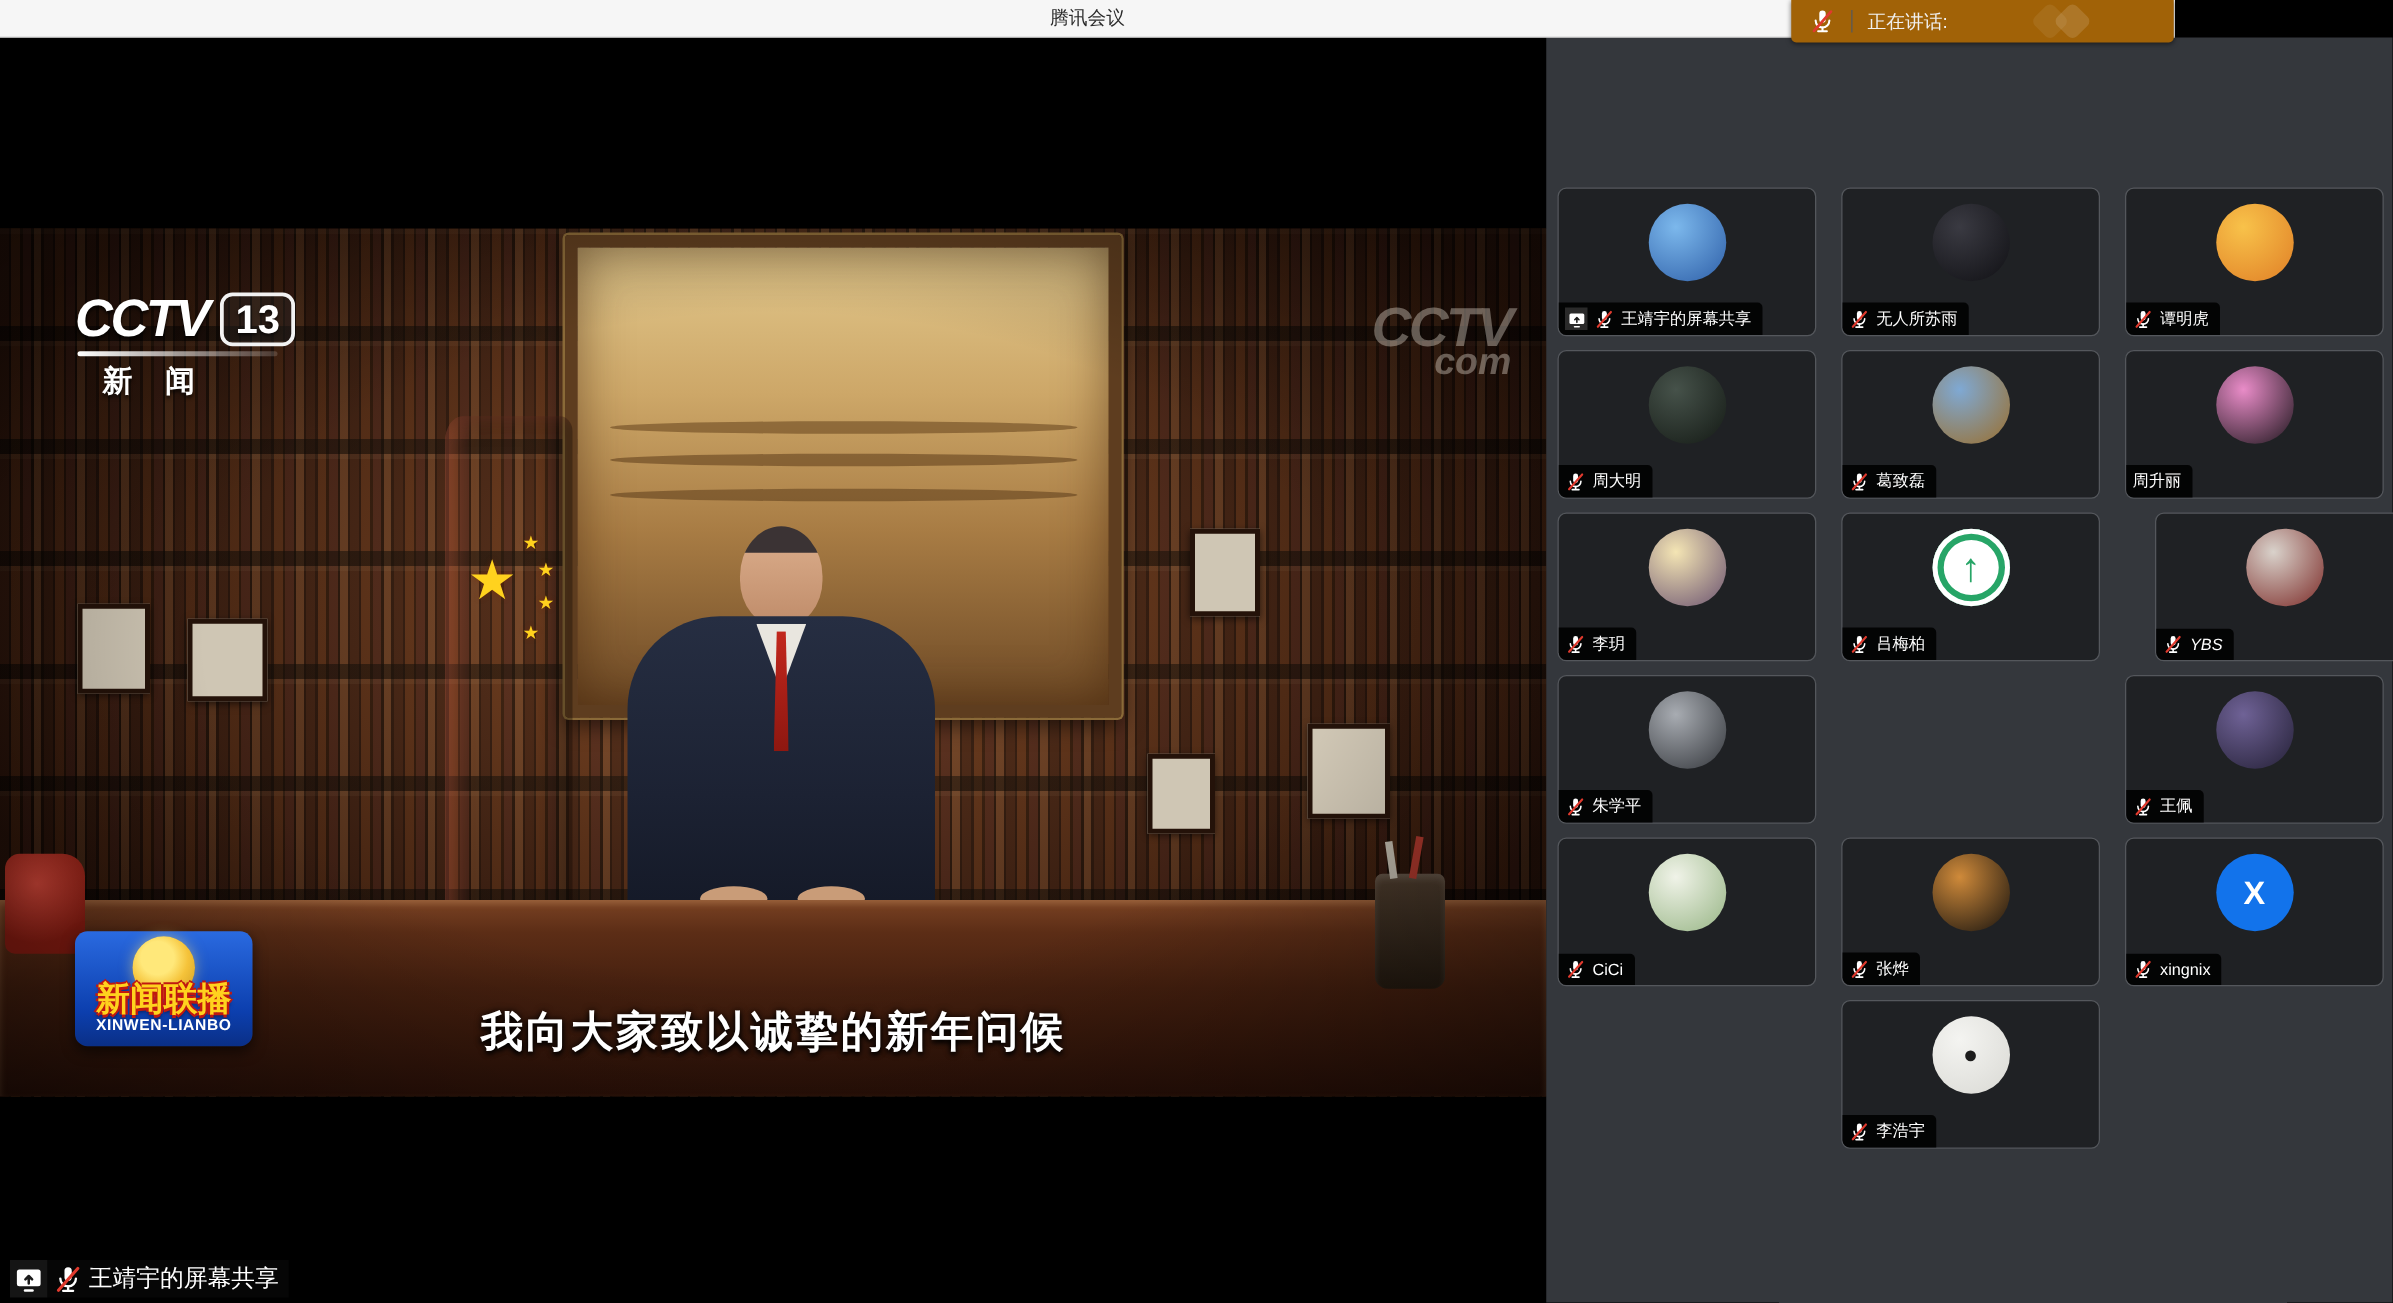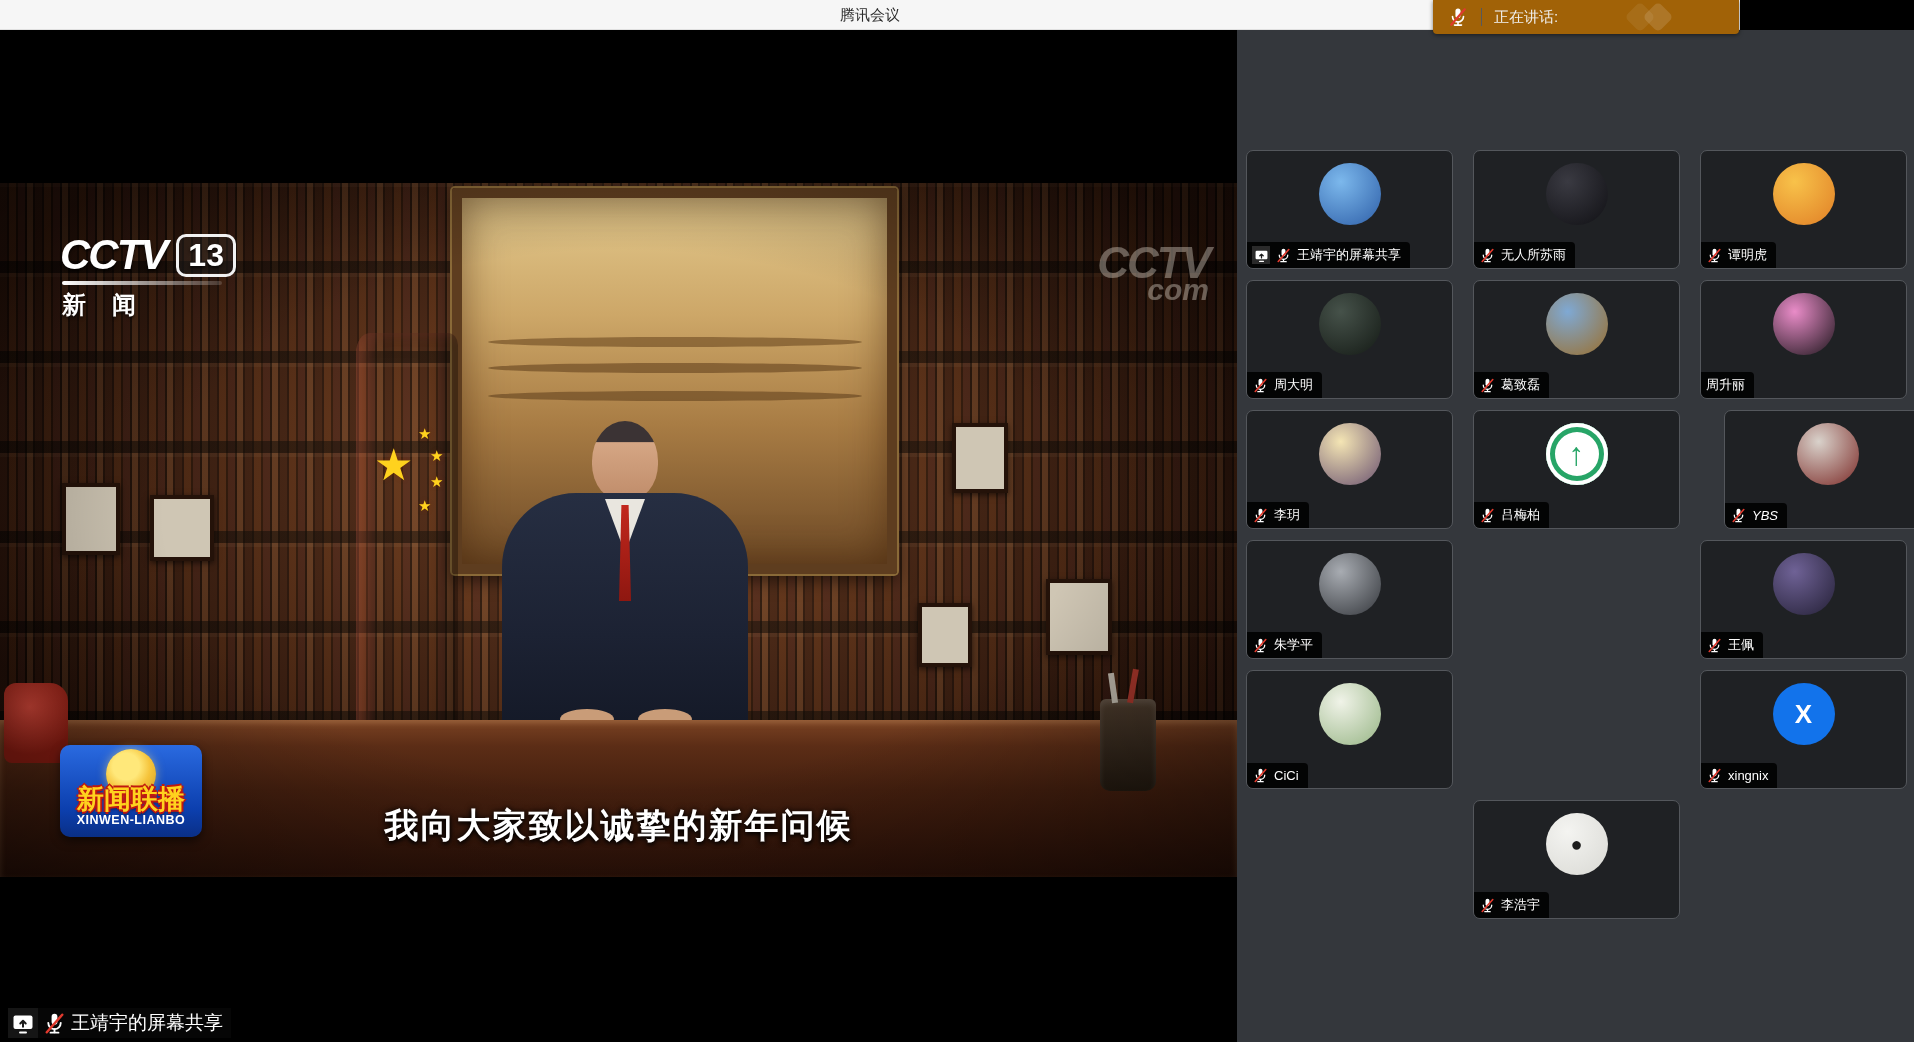--- a/index.html
+++ b/index.html
@@ -80,21 +80,21 @@
   .pencup:after { content:""; position:absolute; left:30px; top:-30px; width:6px; height:34px; background:#a3352a; transform:rotate(10deg); }
   .vignette { position:absolute; inset:0; background:radial-gradient(ellipse at 50% 48%, rgba(0,0,0,0) 52%, rgba(0,0,0,.52) 100%); }
 
   
   .cctv-logo { position:absolute; left:60px; top:48px; color:#fff; text-shadow:0 2px 3px rgba(0,0,0,.7); }
   .cctv-row { display:flex; align-items:center; }
   .cctv-word { font-size:42px; font-weight:bold; font-style:italic; letter-spacing:-2px; }
   .cctv-num { margin-left:10px; font-size:32px; font-weight:bold; border:3px solid #f2f2f2;
     border-radius:10px; padding:0 9px; background:rgba(40,40,40,.35); }
   .cctv-underline { width:160px; height:4px; background:linear-gradient(90deg,#fff,rgba(255,255,255,.15)); border-radius:3px; margin:2px 0 4px 2px; }
-  .cctv-name { font-size:24px; font-weight:bold; letter-spacing:26px; margin-left:2px; }
+  .cctv-name { font-size:24px; font-weight:bold; letter-spacing:26px; margin-left:22px; }
 
   
   .watermark { position:absolute; right:28px; top:58px; opacity:.38; color:#e8e0d4;
     font-weight:bold; font-style:italic; line-height:1; text-align:right; }
   .wm-brand { font-size:44px; letter-spacing:-2px; }
   .wm-tld { display:block; font-size:30px; margin-top:-10px; }
 
   
   .program-logo { position:absolute; left:60px; top:562px; width:142px; height:92px;
     background:linear-gradient(180deg,#2a6ae0 0,#0c3fae 70%,#0a2f86 100%);
@@ -422,20 +422,35 @@
               <g fill="none" stroke="#fff" stroke-width="1.8" stroke-linecap="round">
                 <path d="M6 11.4a6 6 0 0 0 12 0"></path>
                 <path d="M12 17.4v3"></path>
                 <path d="M8.2 20.8h7.6"></path>
               </g>
               <path d="M4.6 20.4 19.4 3.6" stroke="#e03a2e" stroke-width="2.4" stroke-linecap="round"></path>
             </svg></span>
           <span class="tname">CiCi</span>
         </div>
       </div>
+      <div class="tile" style="left: 236px; top: 640px;">
+        <div class="avatar" style="background: radial-gradient(circle at 35% 30%, rgb(207, 138, 58), rgb(22, 18, 14));"></div>
+        <div class="tlabel">
+          <span class="mic-slot"><svg viewBox="0 0 24 24" width="100%" height="100%">
+              <rect x="9.2" y="2.6" width="5.6" height="10.6" rx="2.8" fill="#fff"></rect>
+              <g fill="none" stroke="#fff" stroke-width="1.8" stroke-linecap="round">
+                <path d="M6 11.4a6 6 0 0 0 12 0"></path>
+                <path d="M12 17.4v3"></path>
+                <path d="M8.2 20.8h7.6"></path>
+              </g>
+              <path d="M4.6 20.4 19.4 3.6" stroke="#e03a2e" stroke-width="2.4" stroke-linecap="round"></path>
+            </svg></span>
+          <span class="tname">张烨</span>
+        </div>
+      </div>
       <div class="tile" style="left: 463px; top: 640px;">
         <div class="avatar" style="background: rgb(18, 115, 235); color: rgb(255, 255, 255); font-size: 26px;">X</div>
         <div class="tlabel">
           <span class="mic-slot"><svg viewBox="0 0 24 24" width="100%" height="100%">
               <rect x="9.2" y="2.6" width="5.6" height="10.6" rx="2.8" fill="#fff"></rect>
               <g fill="none" stroke="#fff" stroke-width="1.8" stroke-linecap="round">
                 <path d="M6 11.4a6 6 0 0 0 12 0"></path>
                 <path d="M12 17.4v3"></path>
                 <path d="M8.2 20.8h7.6"></path>
               </g>

